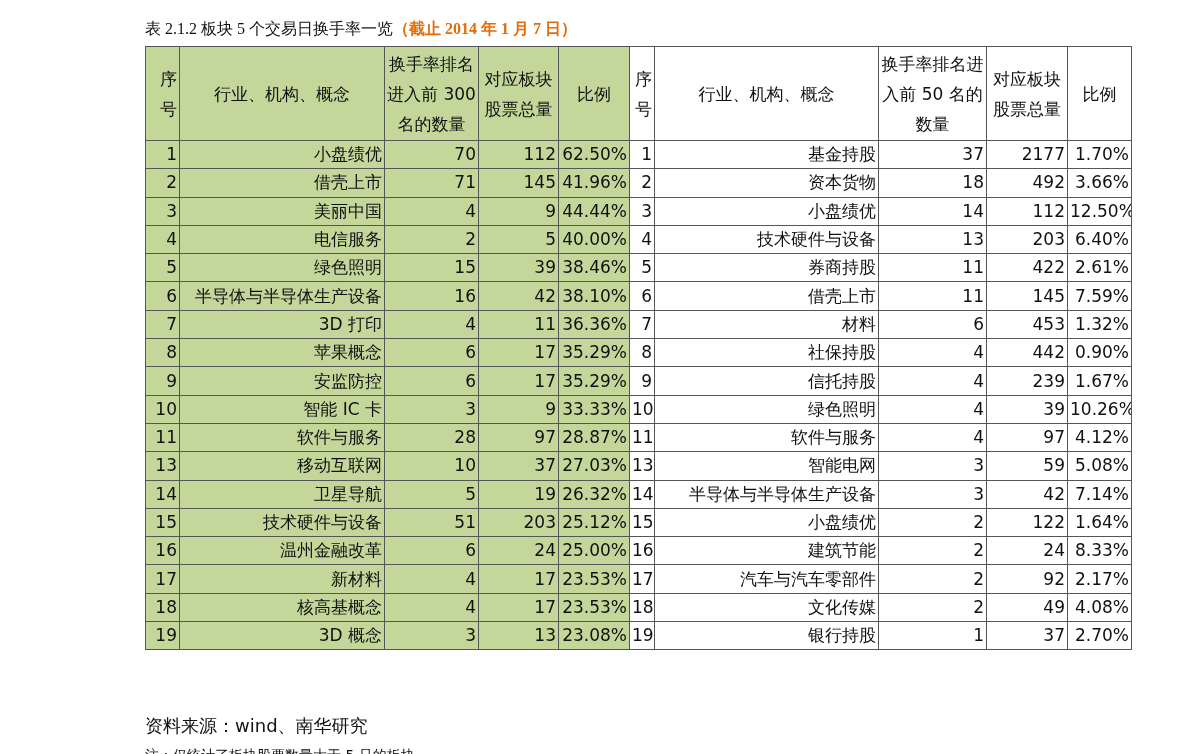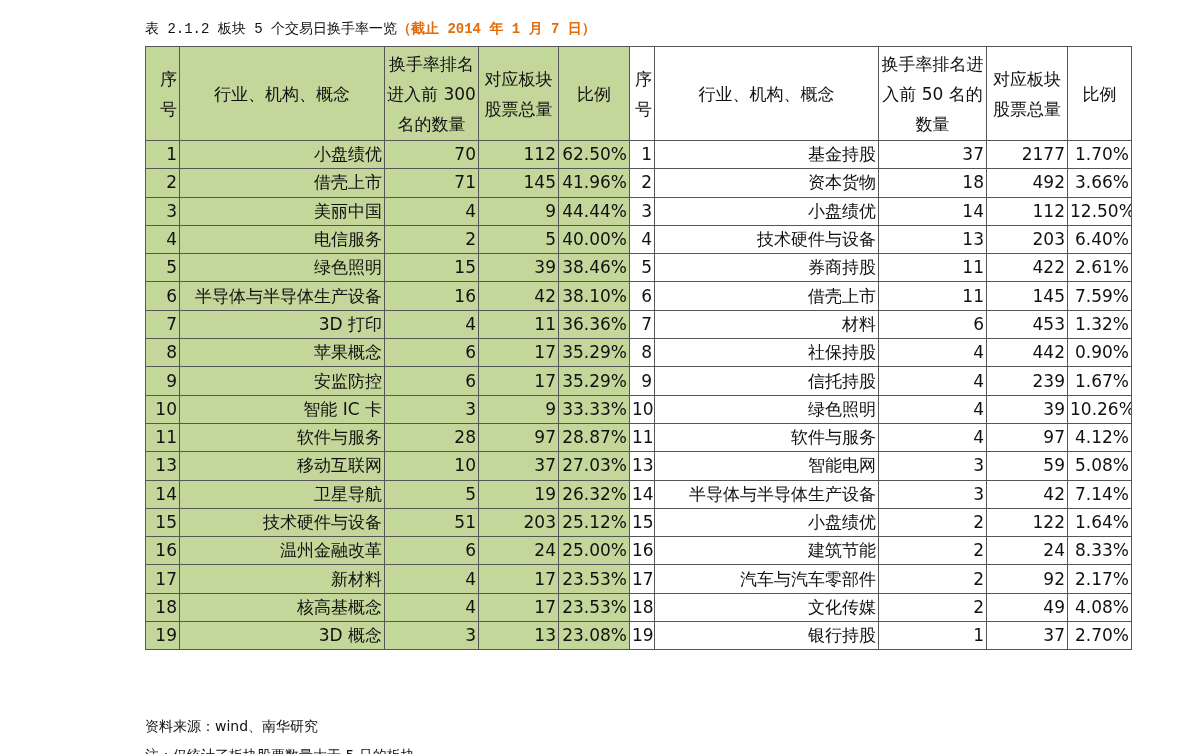--- a/index.html
+++ b/index.html
@@ -1,32 +1,32 @@
 <!DOCTYPE html>
 <html><head>
 <meta charset="utf-8">
 <style>
   html, body { margin:0; padding:0; background:#ffffff; }
   body { width:1191px; height:754px; position:relative; overflow:hidden;
          font-family:"DejaVu Sans", "Liberation Sans", sans-serif; color:#111; }
-  .title { position:absolute; left:145px; top:17px; font-size:14px; line-height:24px;
-           font-family:Liberation Mono, monospace; white-space:nowrap;text-align:center; }
+  .title { position:absolute; left:145px; top:17px; font-size:16px; line-height:24px;
+           font-family:Liberation Serif, serif; white-space:nowrap;text-align:center; }
   .title .hl { color:#e36c09; font-weight:bold; }
   table.grid { position:absolute; left:145px; top:46px; border-collapse:collapse;
                table-layout:fixed; width:986px; }
   table.grid td, table.grid th { border:1px solid #555; padding:0 2px; font-size:17px;
                height:27.3px; line-height:27px; white-space:nowrap; overflow:hidden; font-weight:normal; }
   table.grid thead th { height:93px; line-height:30px; white-space:normal; font-size:17px; }
   .g { background:#c4d79b; }
   .w { background:#ffffff; }
   .num { text-align:right; }
   .ctr { text-align:center; }
   .lft { text-align:right; }
   th.seq { text-align:right; padding:0 1px; }
-  .src { position:absolute; left:145px; top:716px; font-size:14px; line-height:20px; }
+  .src { position:absolute; left:145px; top:716px; font-size:18px; line-height:20px; }
   .note { position:absolute; left:145px; top:745px; font-size:14px; line-height:20px; }
 </style>
 </head>
 <body>
 
 <div class="title"><span>表 2.1.2 板块 5 个交易日换手率一览</span><span class="hl">（截止 2014 年 1 月 7 日）</span></div>
 
 <table class="grid">
   <colgroup>
     <col style="width:34px">

